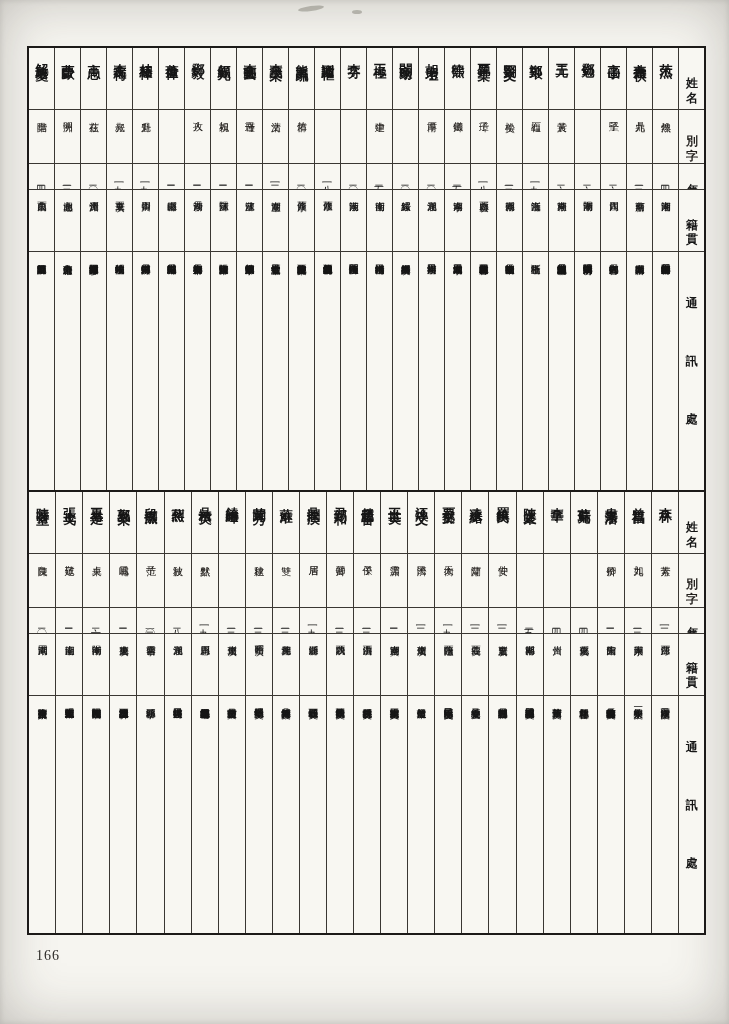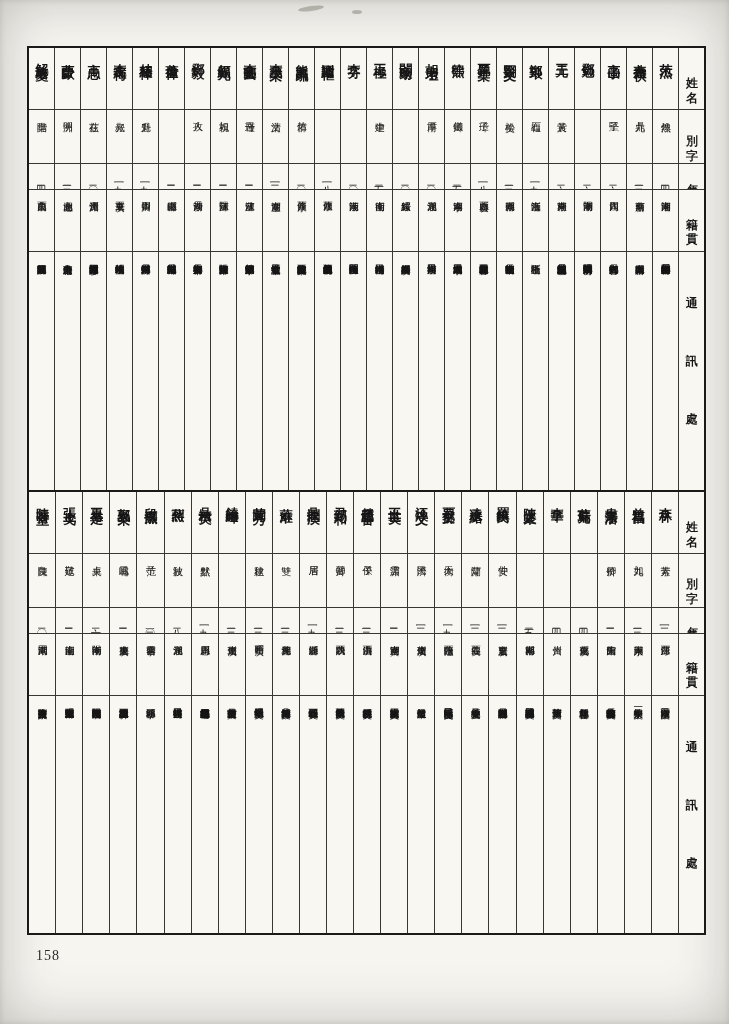--- a/index.html
+++ b/index.html
@@ -968,14 +968,14 @@
             <span class="vt">湖南武岡</span>
           </div>
     <div class="cell c-addr">
             <span class="vt">寶慶南路金秤市永美號</span>
           </div>
   </div>
 </div>
 
   </div>
 
-  <div class="pageno">158</div>
+  <div class="pageno">166</div>
 </div>
 
 </body></html>

